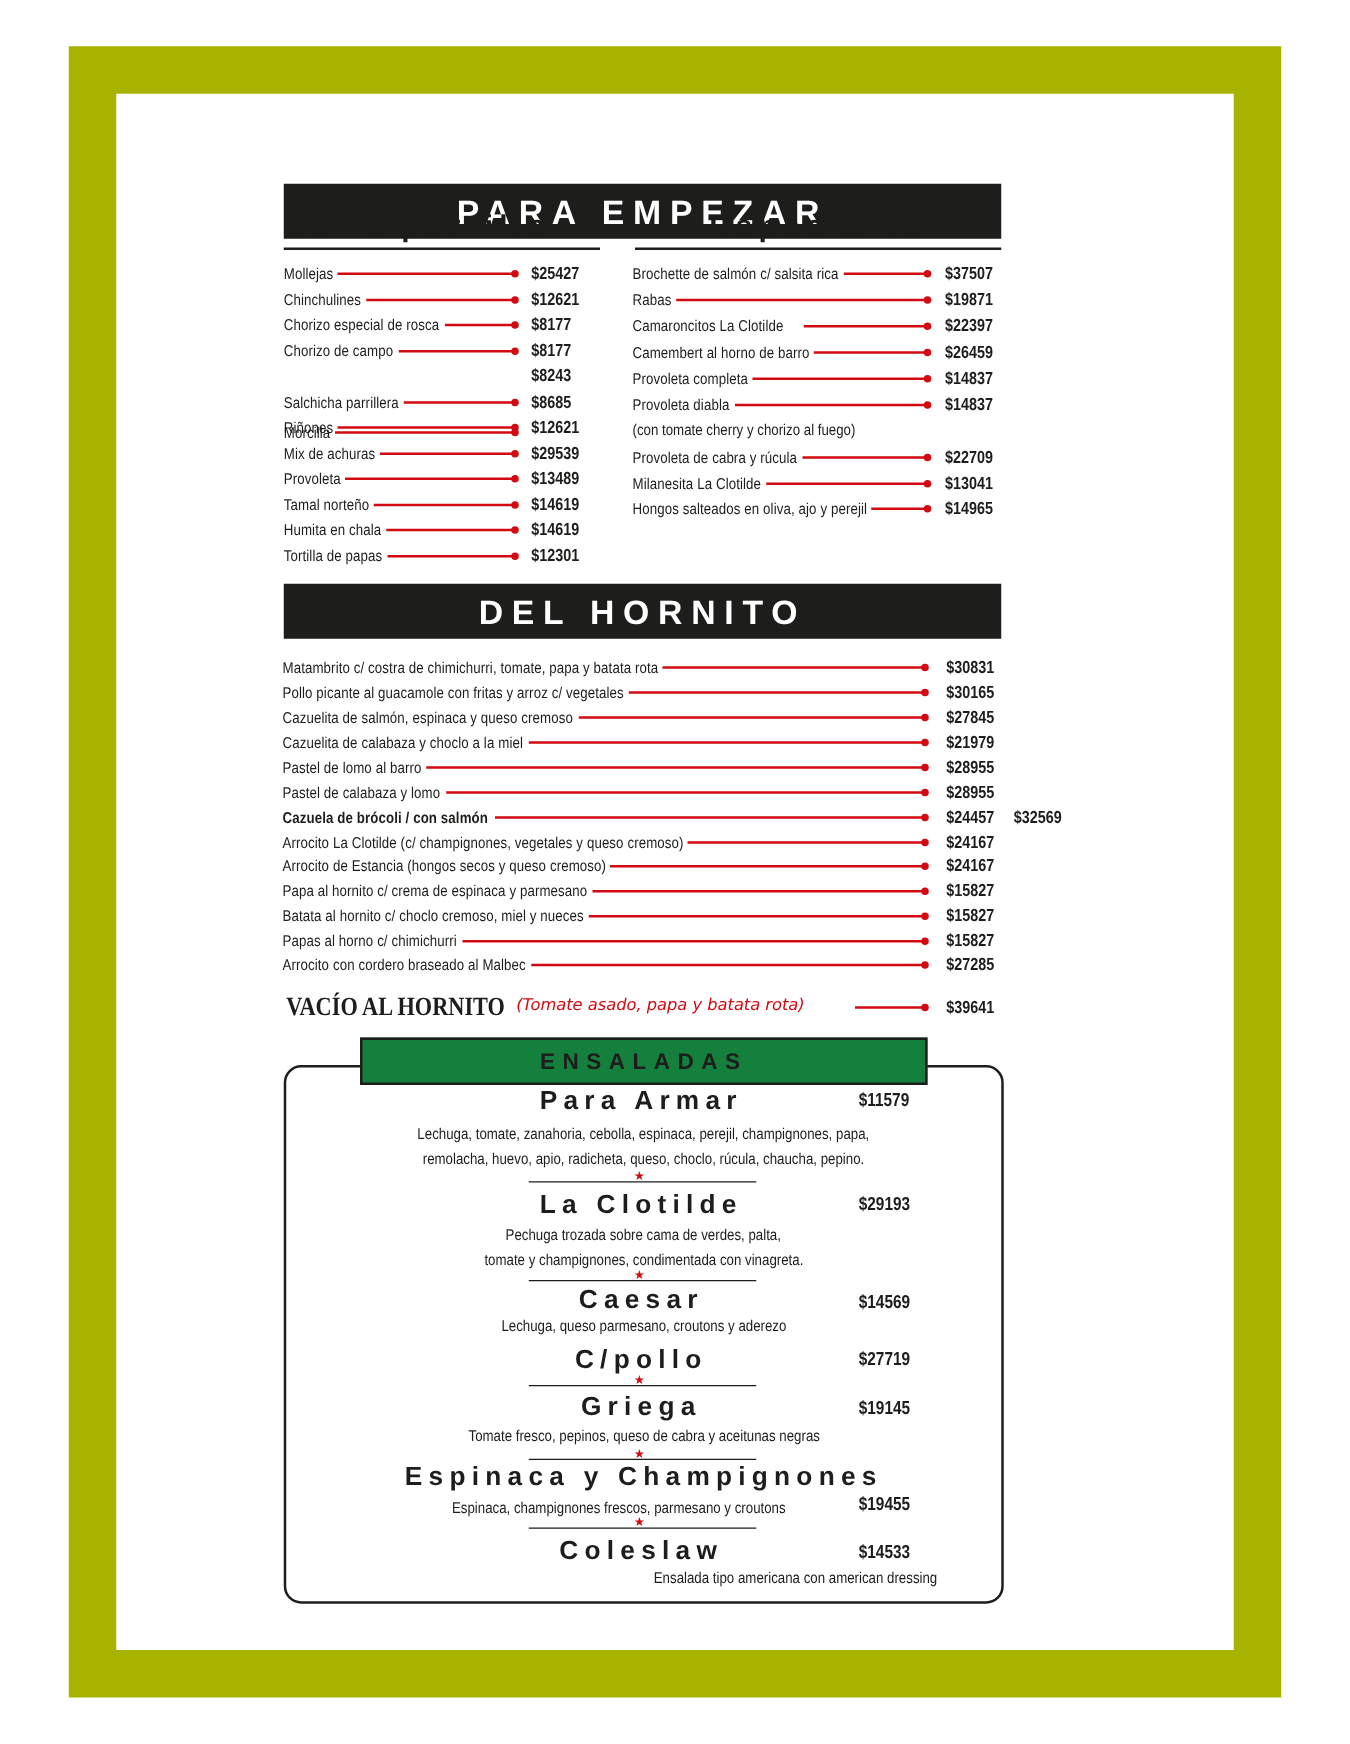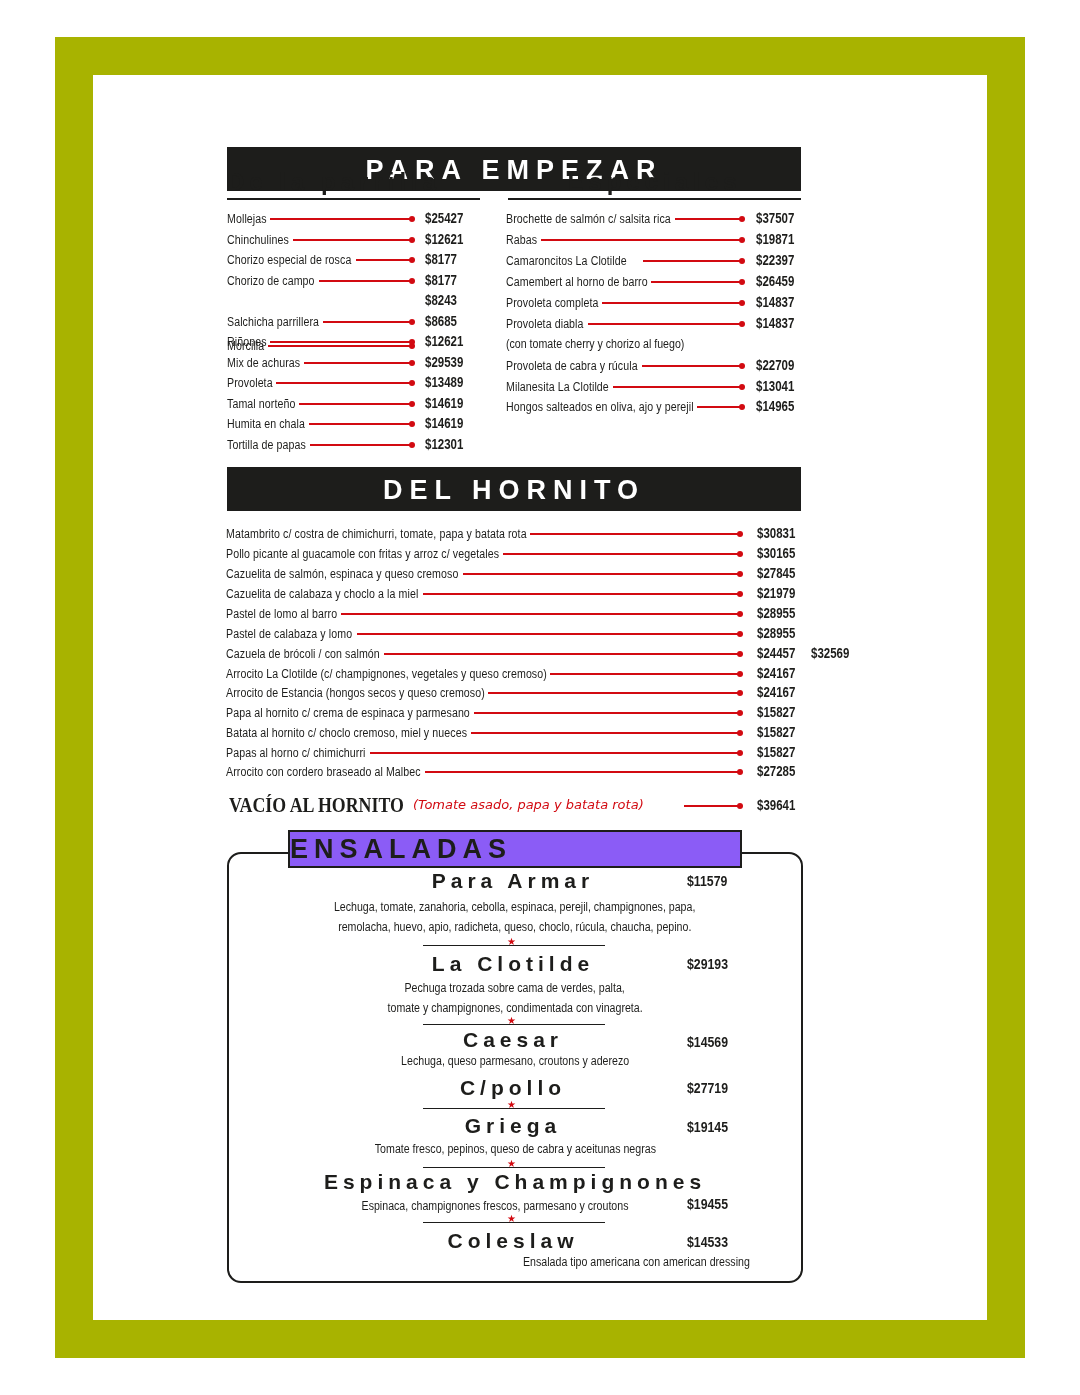--- a/index.html
+++ b/index.html
@@ -12,21 +12,21 @@
   .row .lbl { white-space:nowrap; letter-spacing:0.1px; transform:scaleX(0.85); transform-origin:left center; }
   .row .line { flex:1; height:1.5px; background:#d20a11; position:relative; margin-left:4px; }
   .row .line::after { content:""; position:absolute; right:-3px; top:-2.5px; width:6px; height:6px; border-radius:50%; background:#d20a11; }
   .price { position:absolute; font-weight:bold; font-size:14px; transform:scaleX(0.82); transform-origin:left center; white-space:nowrap; }
   .note { position:absolute; font-size:12.5px; transform:scaleX(0.85); transform-origin:left center; white-space:nowrap; }
   .vacio-title { position:absolute; left:229px; top:793px; font-family:"Liberation Serif", serif; font-weight:bold; font-size:21px; transform:scaleX(0.85); transform-origin:left center; white-space:nowrap; }
   .vacio-sub { position:absolute; left:413px; top:797px; color:#d20a11; font-family:"DejaVu Sans", sans-serif; font-style:italic; font-size:13px; white-space:nowrap; }
   .vacio-line { position:absolute; left:684px; top:805px; width:56px; height:1.5px; background:#d20a11; }
   .vacio-line::after { content:""; position:absolute; right:-3px; top:-2.5px; width:6px; height:6px; border-radius:50%; background:#d20a11; }
   .ens-box { position:absolute; left:227px; top:852px; width:572px; height:427px; border:2px solid #1d1d1b; border-radius:14px; }
-  .ens-banner { position:absolute; left:288px; top:830px; width:450px; height:34px; background:#8b5cf6; border:2px solid #1d1d1b; font-weight:bold; font-size:27px; letter-spacing:6px; line-height:34px; }
+  .ens-banner { position:absolute; left:288px; top:830px; width:450px; height:34px; background:#15803d; border:2px solid #1d1d1b; text-align:center; font-weight:bold; font-size:18px; letter-spacing:6px; line-height:34px; }
   .sal-name { position:absolute; left:290px; width:446px; text-align:center; font-weight:bold; font-size:21px; letter-spacing:5px; white-space:nowrap; }
   .sal-desc { position:absolute; left:260px; width:510px; text-align:center; font-size:12.5px; line-height:20px; }
   .sal-desc span { display:inline-block; transform:scaleX(0.85); white-space:nowrap; }
   .sal-price { position:absolute; left:687px; font-weight:bold; font-size:15px; transform:scaleX(0.82); transform-origin:left center; }
   .sep { position:absolute; left:423px; width:182px; height:1px; background:#1d1d1b; }
   .sep .star { position:absolute; left:84px; top:-8px; color:#d20a11; font-size:10px; line-height:10px; }
 </style>
 </head>
 <body>
 
@@ -174,21 +174,21 @@
     <div class="row" style="left: 226px; top: 604px; width: 514px;">
       <span class="lbl" style="margin-right: -19.7828px;">Pastel de lomo al barro</span>
       <span class="line"></span>
     </div>
     <div class="price" style="left: 757px; top: 605px;">$28955</div>
     <div class="row" style="left: 226px; top: 624px; width: 514px;">
       <span class="lbl" style="margin-right: -21.8414px;">Pastel de calabaza y lomo</span>
       <span class="line"></span>
     </div>
     <div class="price" style="left: 757px; top: 625px;">$28955</div>
-    <div class="row" style="left: 226px; top: 644px; width: 514px;">
+    <div class="row" style="left: 226px; top: 644px; width: 514px; font-weight: bold;">
       <span class="lbl" style="margin-right: -27.1633px;">Cazuela de brócoli / con salmón</span>
       <span class="line"></span>
     </div>
     <div class="price" style="left: 757px; top: 645px;">$24457</div>
     <div class="row" style="left: 226px; top: 664px; width: 514px;">
       <span class="lbl" style="margin-right: -57.1117px;">Arrocito La Clotilde (c/ champignones, vegetales y queso cremoso)</span>
       <span class="line"></span>
     </div>
     <div class="price" style="left: 757px; top: 665px;">$24167</div>
     <div class="row" style="left: 226px; top: 683px; width: 514px;">

